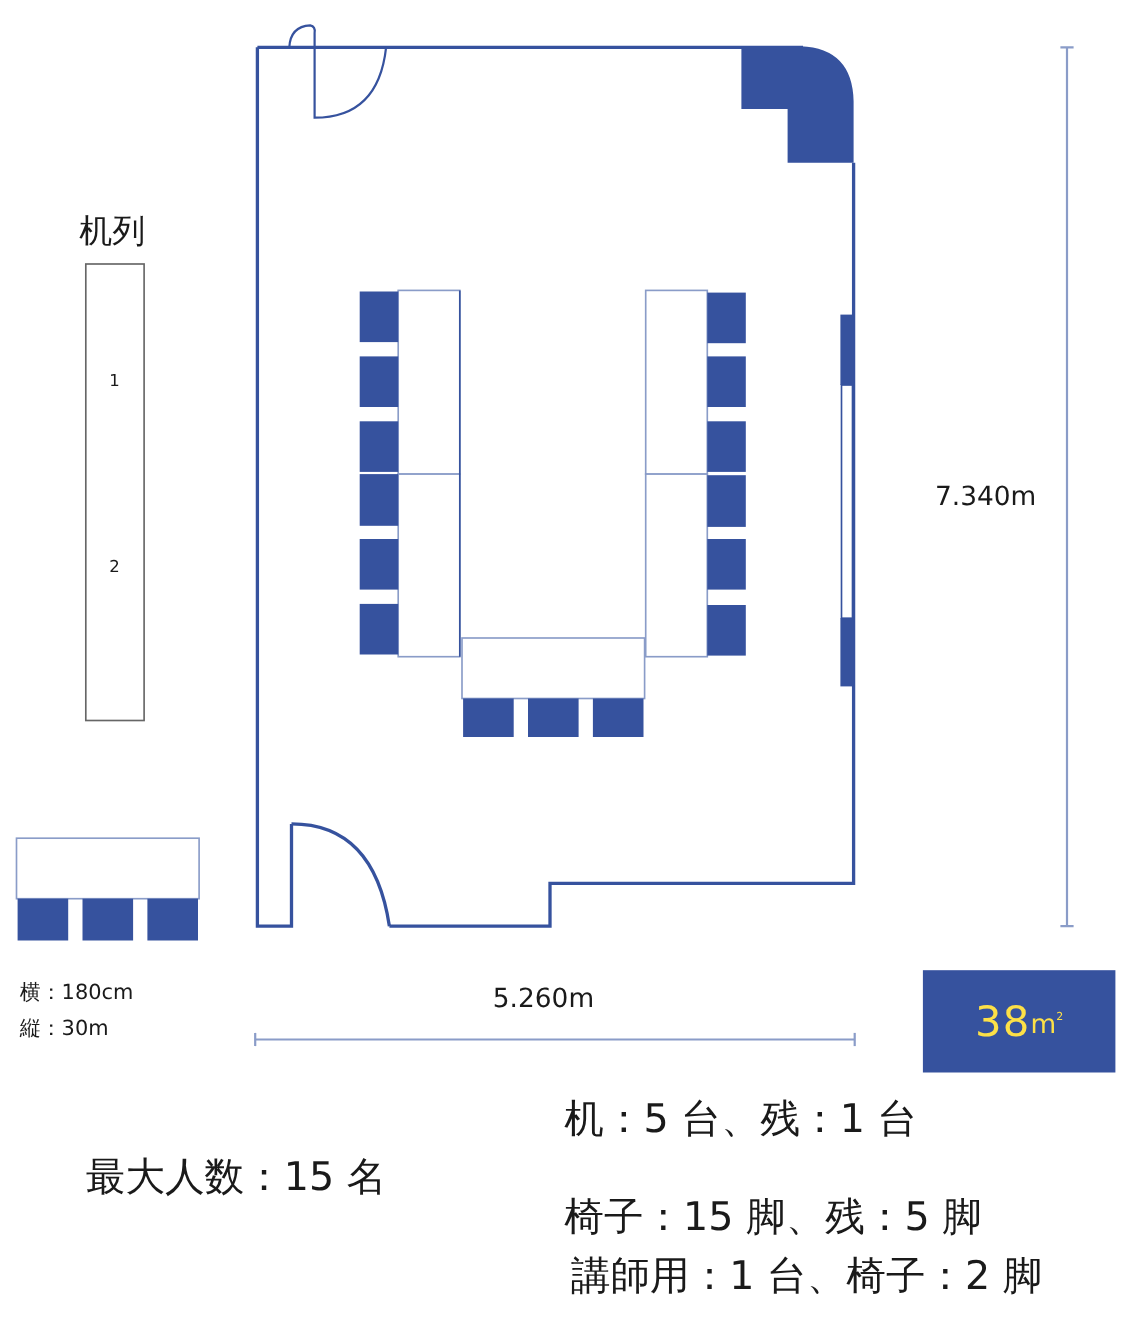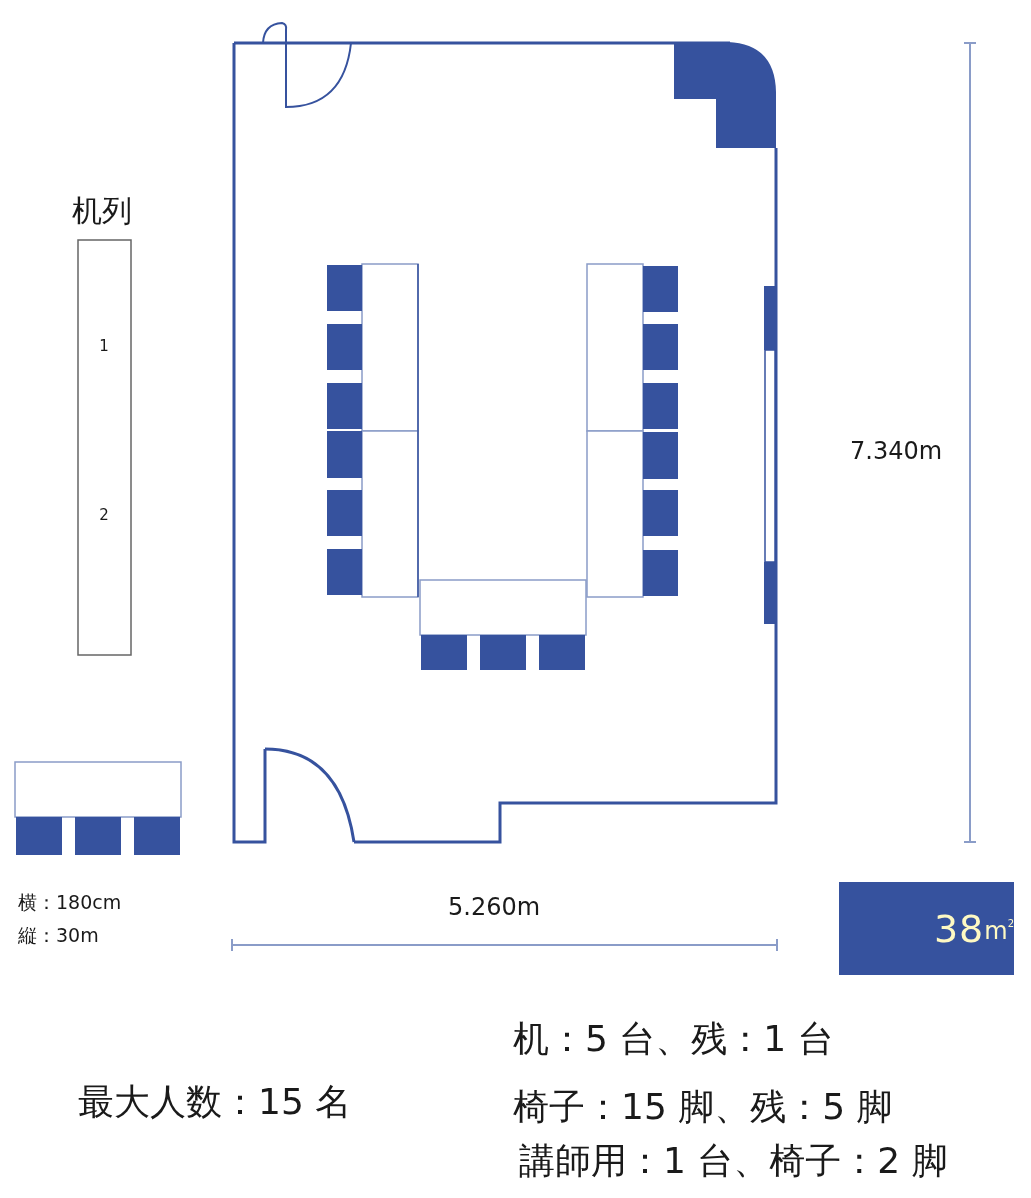--- a/index.html
+++ b/index.html
@@ -5,21 +5,21 @@
     html, body { margin: 0; padding: 0; background: #ffffff; }
     body { width: 1031px; height: 1198px; position: relative; overflow: hidden;
            font-family: "DejaVu Sans", "Liberation Sans", sans-serif; color: #1a1a1a; }
     svg.plan { position: absolute; left: 0; top: 0; }
     .txt { position: absolute; white-space: nowrap; line-height: 1; }
     .legend-title { left: 72px; top: 196px; font-size: 30px; }
     .legend-row-label { font-size: 15px; width: 20px; text-align: center; }
     .spec { left: 18px; font-size: 19px; }
     .dim { font-size: 24px; }
     .area-box { position: absolute; left: 839px; top: 882px; width: 175px; height: 93px;
-                background: #36529e; color: #fef9c3; display: flex; align-items: center; justify-content: flex-end; }
+                background: #36529e; color: #fde047; display: flex; align-items: center; justify-content: center; }
     .area-num { font-size: 38px; letter-spacing: 1px; }
     .area-unit { font-size: 24px; position: relative; top: 2px; }
     .area-sup { font-size: 10px; position: relative; top: -12px; }
     .summary { font-size: 36px; }
   </style>
 </head>
 <body>
 
 <svg class="plan" width="1031" height="1198" viewBox="0 0 1031 1198" xmlns="http://www.w3.org/2000/svg">
 
@@ -110,16 +110,16 @@
 <div class="txt spec" style="top:926px;">縦：30m</div>
 
 <div class="txt dim" style="left:850px; top:427px;margin-top:12px;">7.340m</div>
 <div class="txt dim" style="left:448px; top:895px;text-align:center;">5.260m</div>
 
 <div class="area-box">
   <span class="area-num">38</span>
   <span class="area-unit"><span>m</span><span class="area-sup">2</span></span>
 </div>
 
-<div class="txt summary" style="left:78px; top:1084px;text-align:center;">最大人数：15 名</div>
-<div class="txt summary" style="left:513px; top:1021px;text-align:right;">机：5 台、残：1 台</div>
+<div class="txt summary" style="left:78px; top:1053px;text-align:center;">最大人数：15 名</div>
+<div class="txt summary" style="left:513px; top:1000px;text-align:right;">机：5 台、残：1 台</div>
 <div class="txt summary" style="left:513px; top:1089px;">椅子：15 脚、残：5 脚</div>
 <div class="txt summary" style="left:519px; top:1143px;">講師用：1 台、椅子：2 脚</div>
 
 </body></html>

